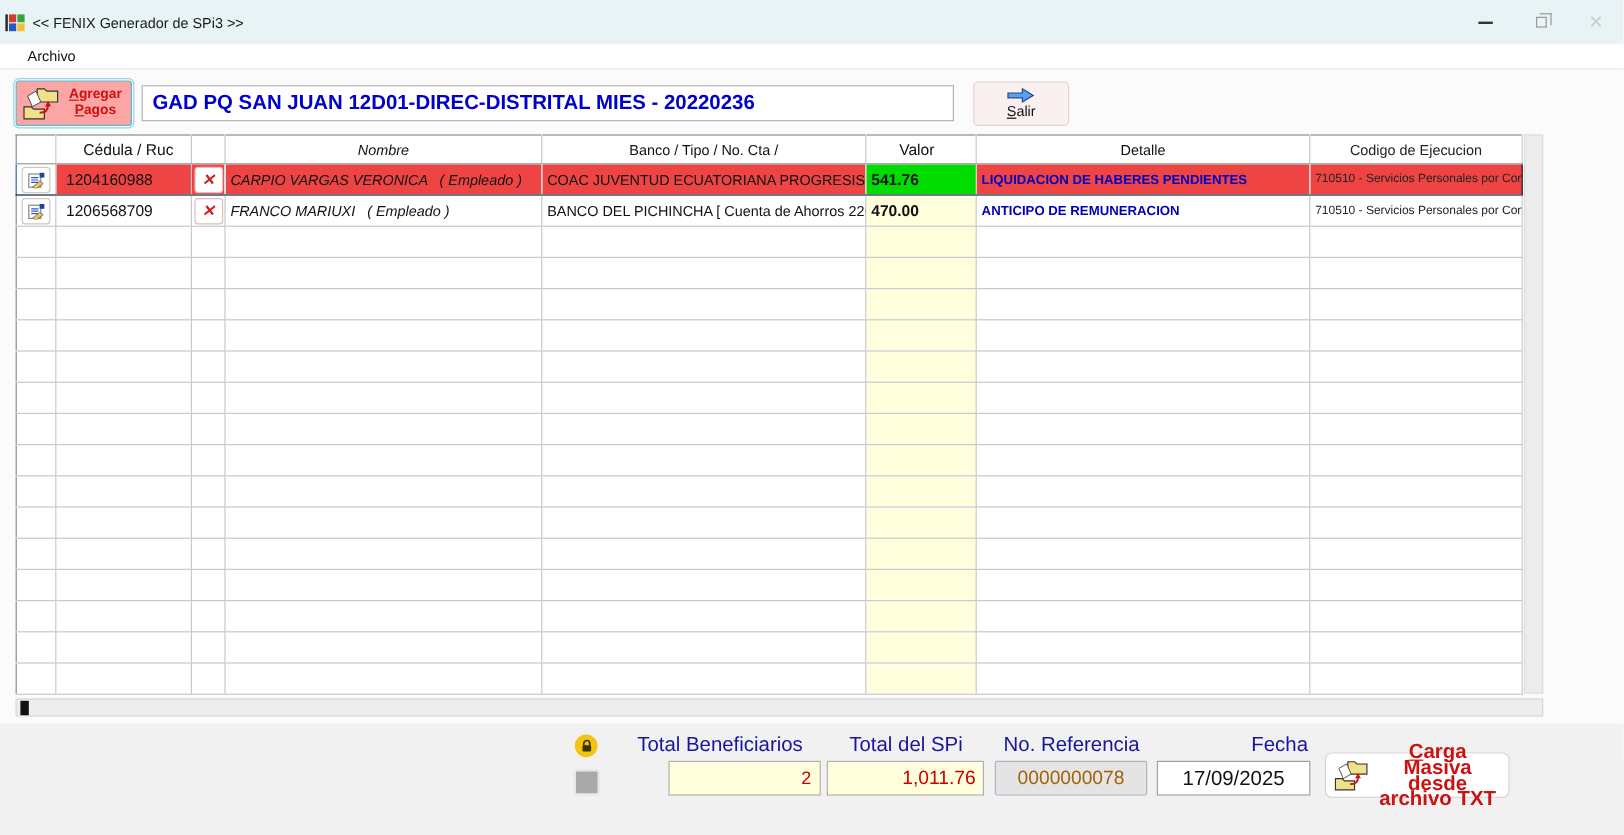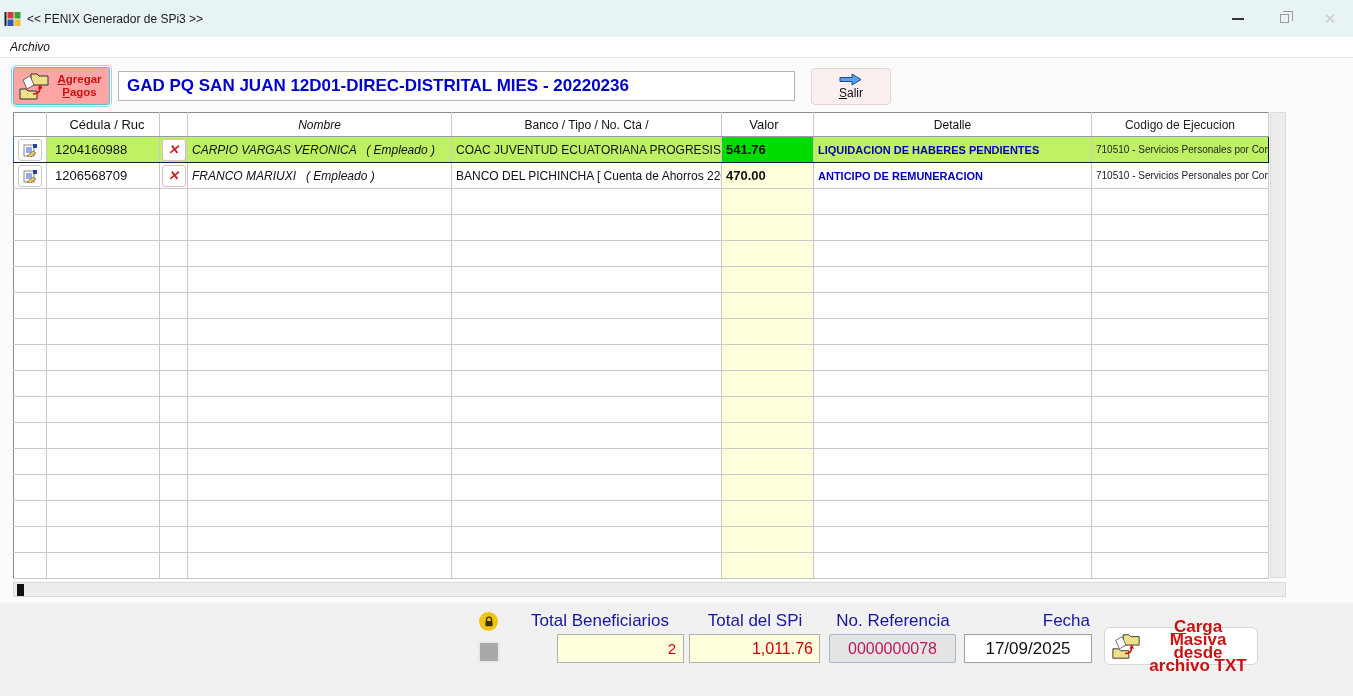--- a/index.html
+++ b/index.html
@@ -14,21 +14,21 @@
   .win-btn { width:46px; display:flex; align-items:center; justify-content:center; }
   .glyph-min { width:12px; height:0; border-top:2px solid #333; }
   .glyph-restore { width:9px; height:9px; border:1px solid #9a9a9a; position:relative; background:#e7f3f4; }
   .glyph-restore::before { content:""; position:absolute; left:2px; top:-4px; width:9px; height:9px;
       border:1px solid #9a9a9a; border-bottom:none; border-left:none; }
   .glyph-close { font-size:15px; color:#c9cdce; line-height:1; }
 
   
   .menubar { height:21px; background:#ffffff; border-bottom:1px solid #e4e4e4;
     display:flex; align-items:center; }
-  .menu-item { font-size:12px; color:#111; padding:0 10px;font-style:italic; }
+  .menu-item { font-size:12px; color:#111; padding:0 23px; }
 
   
   .content { position:relative; height:653px; background:#fbfbfb; }
 
   .btn-agregar { position:absolute; left:13px; top:9px; width:97px; height:38px;
     background:#fca5a5; border:1px solid #58bcd4; outline:1px solid #8fd6e6; outline-offset:1px;
     border-radius:3px; display:flex; align-items:center; gap:4px; padding:2px 4px; cursor:pointer; }
   .btn-agregar .lbl { color:#cc1111; font-weight:bold; font-size:11.5px; line-height:13px; text-align:center; flex:1; }
   .fl { display:block; }
   .fl::first-letter { text-decoration:underline; }
@@ -52,21 +52,21 @@
     border-bottom:1px solid #c9c9c9; overflow:hidden; white-space:nowrap; padding:0 4px; }
   .grid .c-edit  { width:33px;  text-align:center; padding:0; }
   .grid .c-cedula{ width:113px; font-size:13px; padding-left:8px; }
   .grid .c-del   { width:28px;  text-align:center; padding:0; }
   .grid .c-nombre{ width:264px; white-space:pre;font-style:italic; }
   .grid .c-banco { width:270px; }
   .grid .c-valor { width:92px;  text-align:left; font-size:13px; font-weight:bold; padding-right:7px; }
   .grid .c-detalle{ width:278px; font-size:11px; font-weight:bold; color:#0000BB; }
   .grid .c-codigo{ width:177px; font-size:10px; color:#222; }
   .grid tr.row td.c-valor { background:#FFFFDE; }
-  .grid tr.selected td { background:#bef264; border-top:1px solid #111; border-bottom:1px solid #123; }
+  .grid tr.selected td { background:#ef4444; border-top:1px solid #111; border-bottom:1px solid #123; }
   .grid tr.selected td.c-edit { background:#fff; border-left:1px solid #2b6cb0; }
   .grid tr.selected td.c-valor { background:#00DC00; }
   .grid tr.selected td.c-codigo { border-right:1px solid #111; }
   .btn-cell { width:24px; height:22px; background:#fff; border:1px solid #c9c9c9; border-radius:3px;
     display:inline-flex; align-items:center; justify-content:center; cursor:pointer; }
   .btn-del { border-color:#e0bcbc; color:#cc2222; font-weight:bold; font-size:13px; font-style:italic; }
 
   .vscroll { position:absolute; left:1257px; top:0; width:16px; height:466px;
     background:#ececec; border:1px solid #dcdcdc; }
   .hscroll { position:absolute; left:13px; top:524px; width:1273px; height:15px;
@@ -87,21 +87,21 @@
   .lb-ben  { left:516px; width:168px; }
   .lb-spi  { left:689px; width:132px; }
   .lb-ref  { left:828px; width:130px; }
   .lb-fec  { left:963px; width:129px; text-align:right; padding-right:2px; }
   .f-field { position:absolute; top:31px; height:29px; font-size:15px; display:flex; align-items:center; }
   .fd-ben { left:557px; width:127px; background:#FFFFDE; border:1px solid #b0b0b0;
     color:#CC0000; justify-content:flex-end; padding-right:7px; }
   .fd-spi { left:689px; width:131px; background:#FFFFDE; border:1px solid #b0b0b0;
     color:#CC0000; font-size:16px; justify-content:flex-end; padding-right:6px; }
   .fd-ref { left:829px; width:127px; background:#e4e4e4; border:1px solid #a7b7c7; border-radius:2px;
-    color:#be185d; font-size:16px; justify-content:center; }
+    color:#a16207; font-size:16px; justify-content:center; }
   .fd-fec { left:964px; width:128px; background:#fff; border:1px solid #a0a0a0;
     color:#111; font-size:17px; justify-content:center; }
   .btn-carga { position:absolute; left:1104px; top:24px; width:154px; height:38px;
     background:#fff; border:1px solid #d7d7d7; border-radius:6px;
     display:flex; align-items:center; gap:4px; padding:2px 6px; cursor:pointer; }
   .btn-carga .lbl { color:#cc1111; font-weight:bold; font-size:17px; line-height:13px; text-align:center; flex:1; }
 </style>
 </head>
 <body>
 

